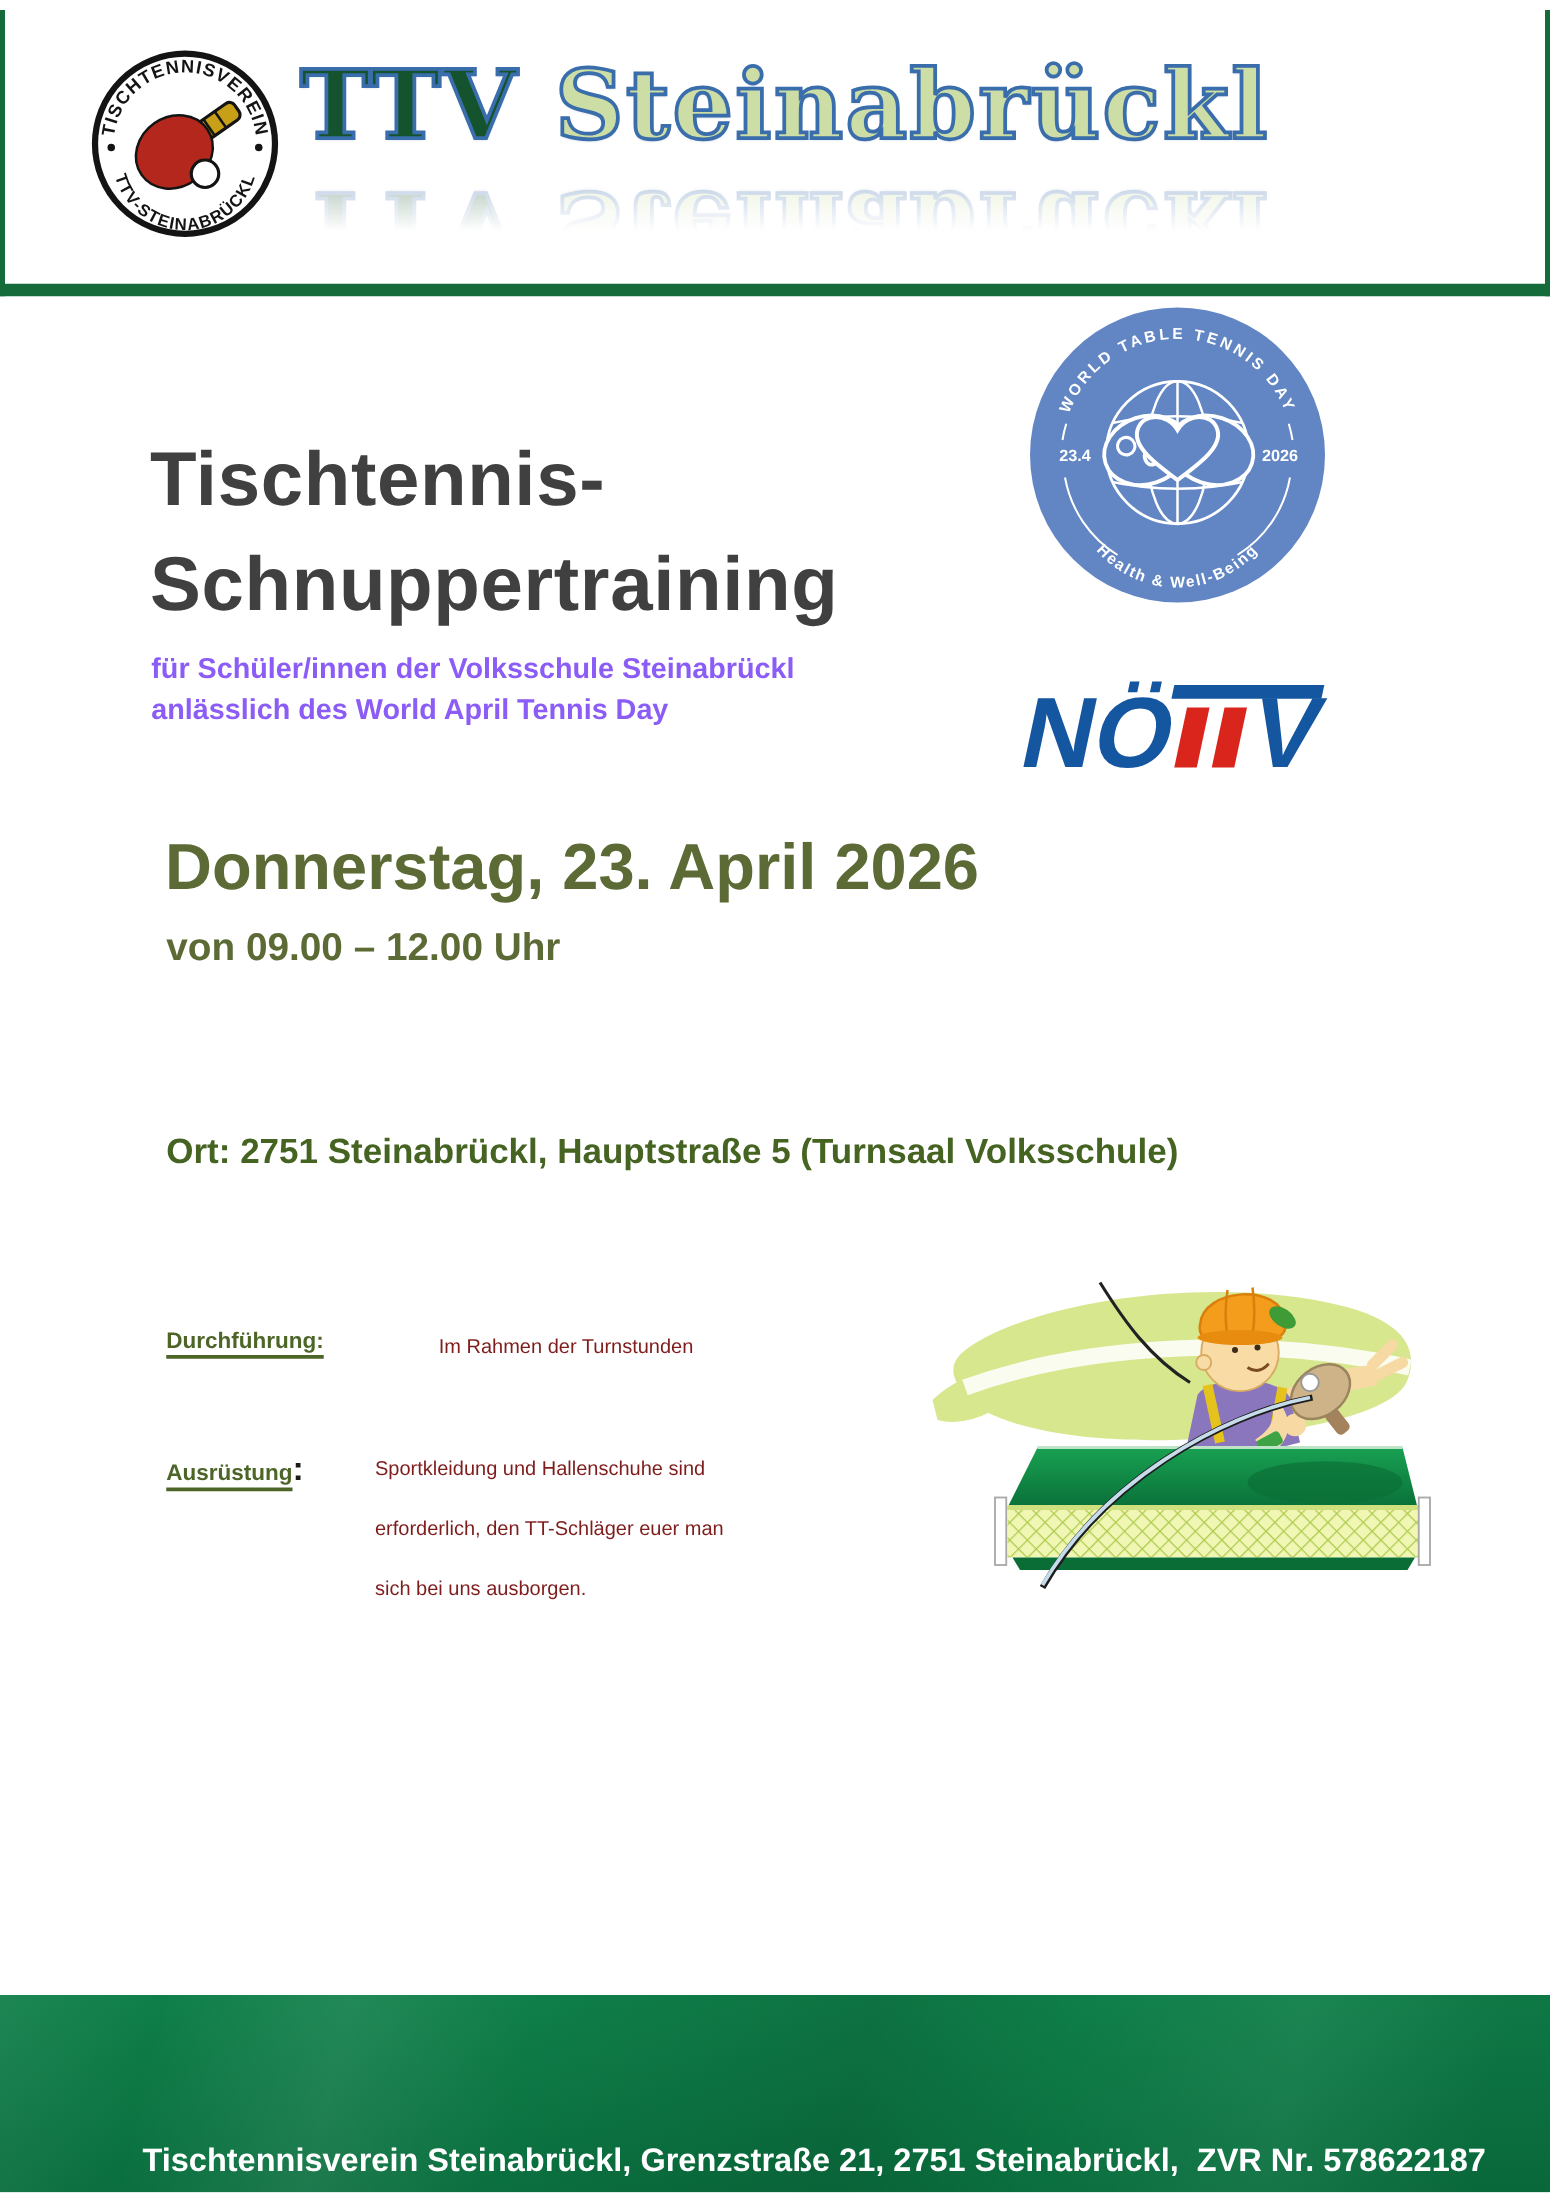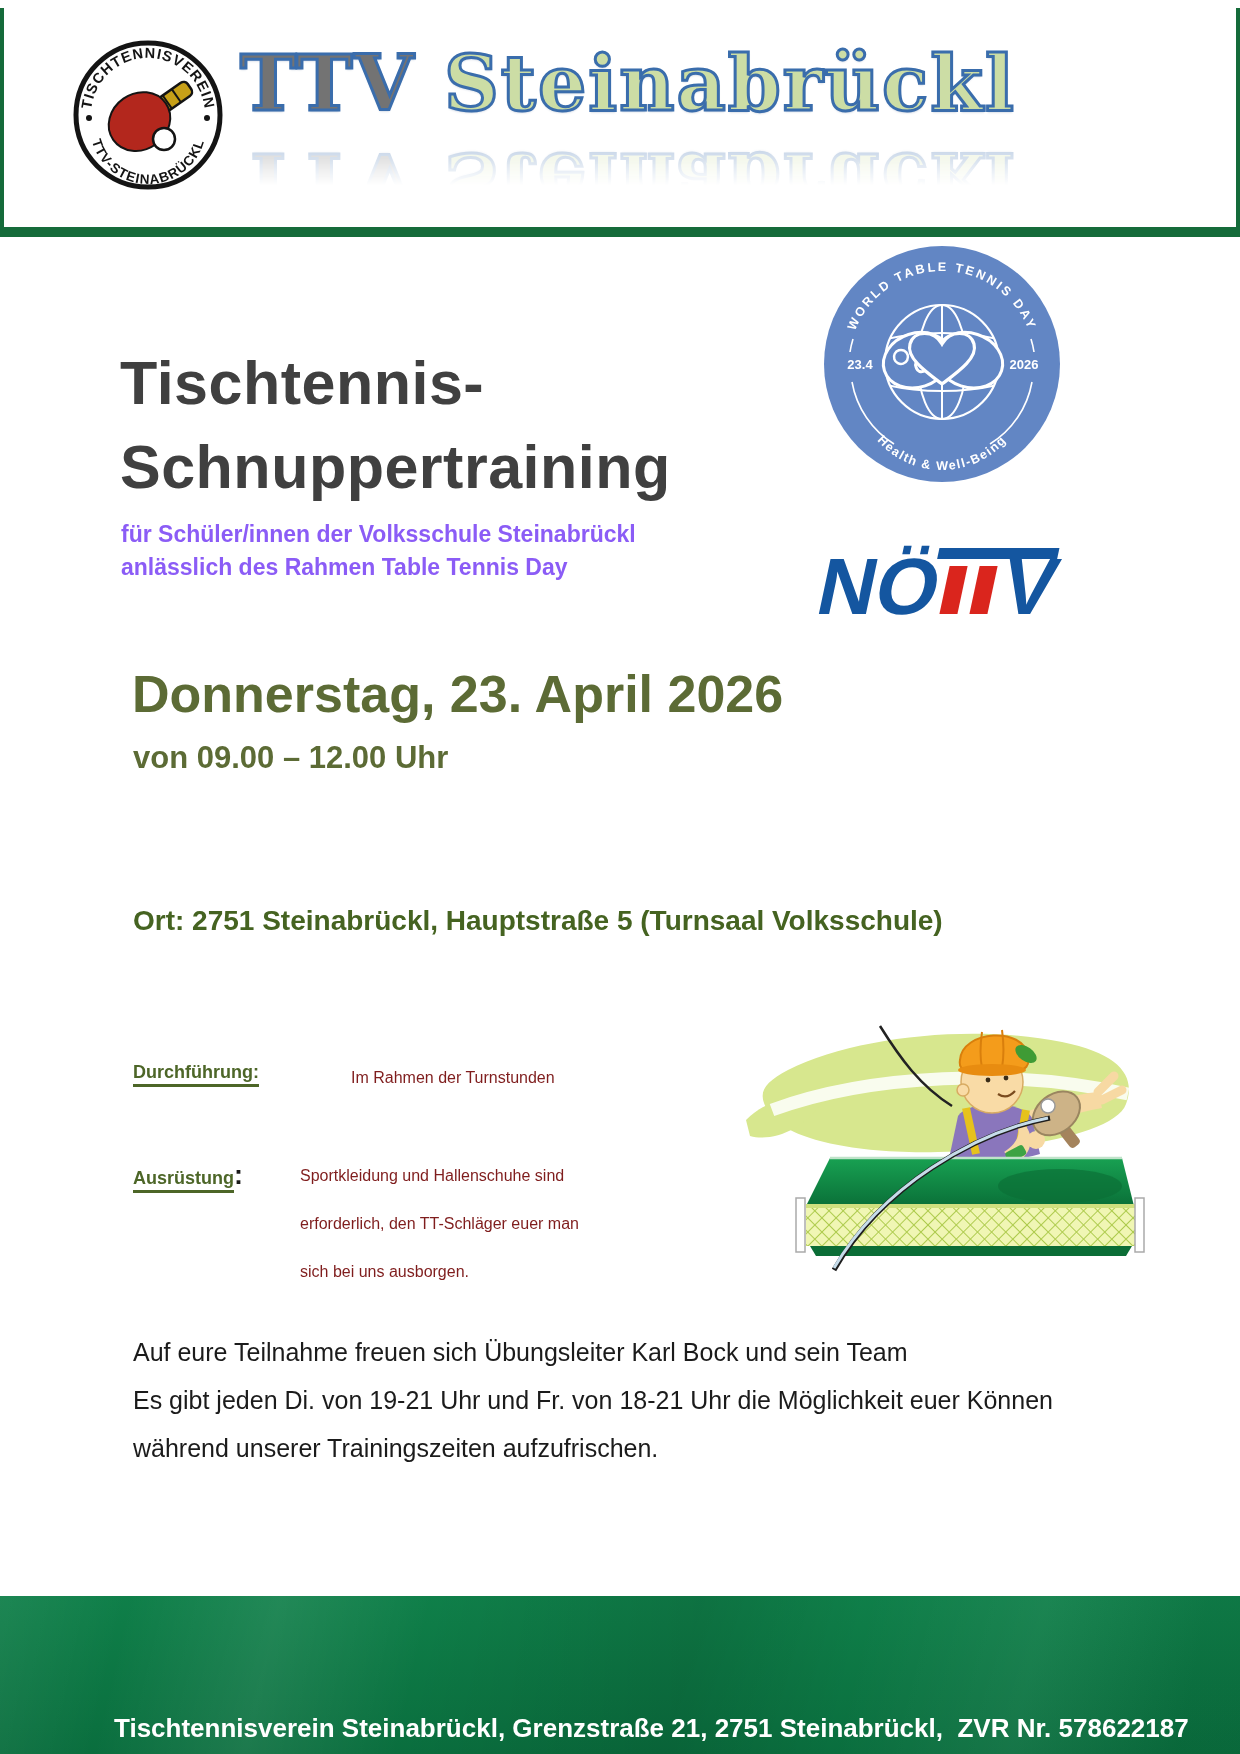--- a/index.html
+++ b/index.html
@@ -15,21 +15,21 @@
   .header-divider{position:absolute;left:0;top:227px;width:1240px;height:10px;background:#156b3a;}
   .club-logo{position:absolute;left:72px;top:36px;}
   .wordmark-wrap{position:absolute;left:228px;top:34px;width:800px;height:170px;}
   .wordmark{
     position:absolute;left:0;top:0;width:800px;text-align:center;
     font-family:"DejaVu Serif",serif;font-weight:bold;font-size:76px;line-height:100px;
     letter-spacing:2px;white-space:nowrap;
     -webkit-text-stroke:3px #3a6dac;
     text-shadow:0 2px 2px rgba(46,78,130,.25);
   }
-  .wordmark .wm-ttv{color:#737373;}
+  .wordmark .wm-ttv{color:#14532d;}
   .wordmark .wm-stein{color:#ccdda5;}
   .wordmark-reflect{
     top:96px;transform:scaleY(-1);opacity:.5;
     -webkit-mask-image:linear-gradient(to top,rgba(0,0,0,.85) 0%,rgba(0,0,0,0) 55%);
     mask-image:linear-gradient(to top,rgba(0,0,0,.85) 0%,rgba(0,0,0,0) 55%);
   }
   
   .wttd{position:absolute;left:822px;top:244px;}
   .noettv{position:absolute;left:812px;top:536px;}
   
@@ -172,21 +172,21 @@
       <rect x="126" y="30" width="18" height="48" fill="#da251d"></rect>
       <rect x="156" y="30" width="18" height="48" fill="#da251d"></rect>
       <text x="184" y="78" font-family="Liberation Sans, sans-serif" font-size="80" font-weight="bold" fill="#1456a0">V</text>
     </g>
   </svg>
 
   <div class="main-title title-l1">Tischtennis-</div>
   <div class="main-title title-l2">Schnuppertraining</div>
 
   <div class="subtitle subtitle-l1">für Schüler/innen der Volksschule Steinabrückl</div>
-  <div class="subtitle subtitle-l2">anlässlich des Rahmen Table Tennis Day</div>
+  <div class="subtitle subtitle-l2">anlässlich des World April Tennis Day</div>
 
   <div class="date-line">Donnerstag, 23. April 2026</div>
   <div class="time-line">von 09.00 – 12.00 Uhr</div>
   <div class="ort-line">Ort: 2751 Steinabrückl, Hauptstraße 5 (Turnsaal Volksschule)</div>
 
   <div class="row row-durchfuehrung">
     <div class="label-box">
       <span class="row-label">Durchführung:</span>
     </div>
     <div class="row-value">Im Rahmen der Turnstunden</div>
@@ -196,25 +196,20 @@
     <div class="label-box">
       <span class="row-label">Ausrüstung</span><span class="row-colon">:</span>
     </div>
     <div class="row-value">
       <div>Sportkleidung und Hallenschuhe sind</div>
       <div>erforderlich, den TT-Schläger euer man</div>
       <div>sich bei uns ausborgen.</div>
     </div>
   </div>
 
-  <div class="closing">
-    <div>Auf eure Teilnahme freuen sich Übungsleiter Karl Bock und sein Team</div>
-    <div>Es gibt jeden Di. von 19-21 Uhr und Fr. von 18-21 Uhr die Möglichkeit euer Können</div>
-    <div>während unserer Trainingszeiten aufzufrischen.</div>
-  </div>
 
   <svg class="cartoon" width="415" height="305" viewBox="0 0 415 305">
     <defs>
       <linearGradient id="tableGrad" x1="0" y1="0" x2="0" y2="1">
         <stop offset="0" stop-color="#18a152"></stop>
         <stop offset="1" stop-color="#0a7038"></stop>
       </linearGradient>
       <pattern id="netMesh" width="10" height="10" patternUnits="userSpaceOnUse" patternTransform="rotate(45)">
         <rect width="10" height="10" fill="#f0f6b4"></rect>
         <line x1="0" y1="0" x2="0" y2="10" stroke="#aecb4e" stroke-width="2"></line>

